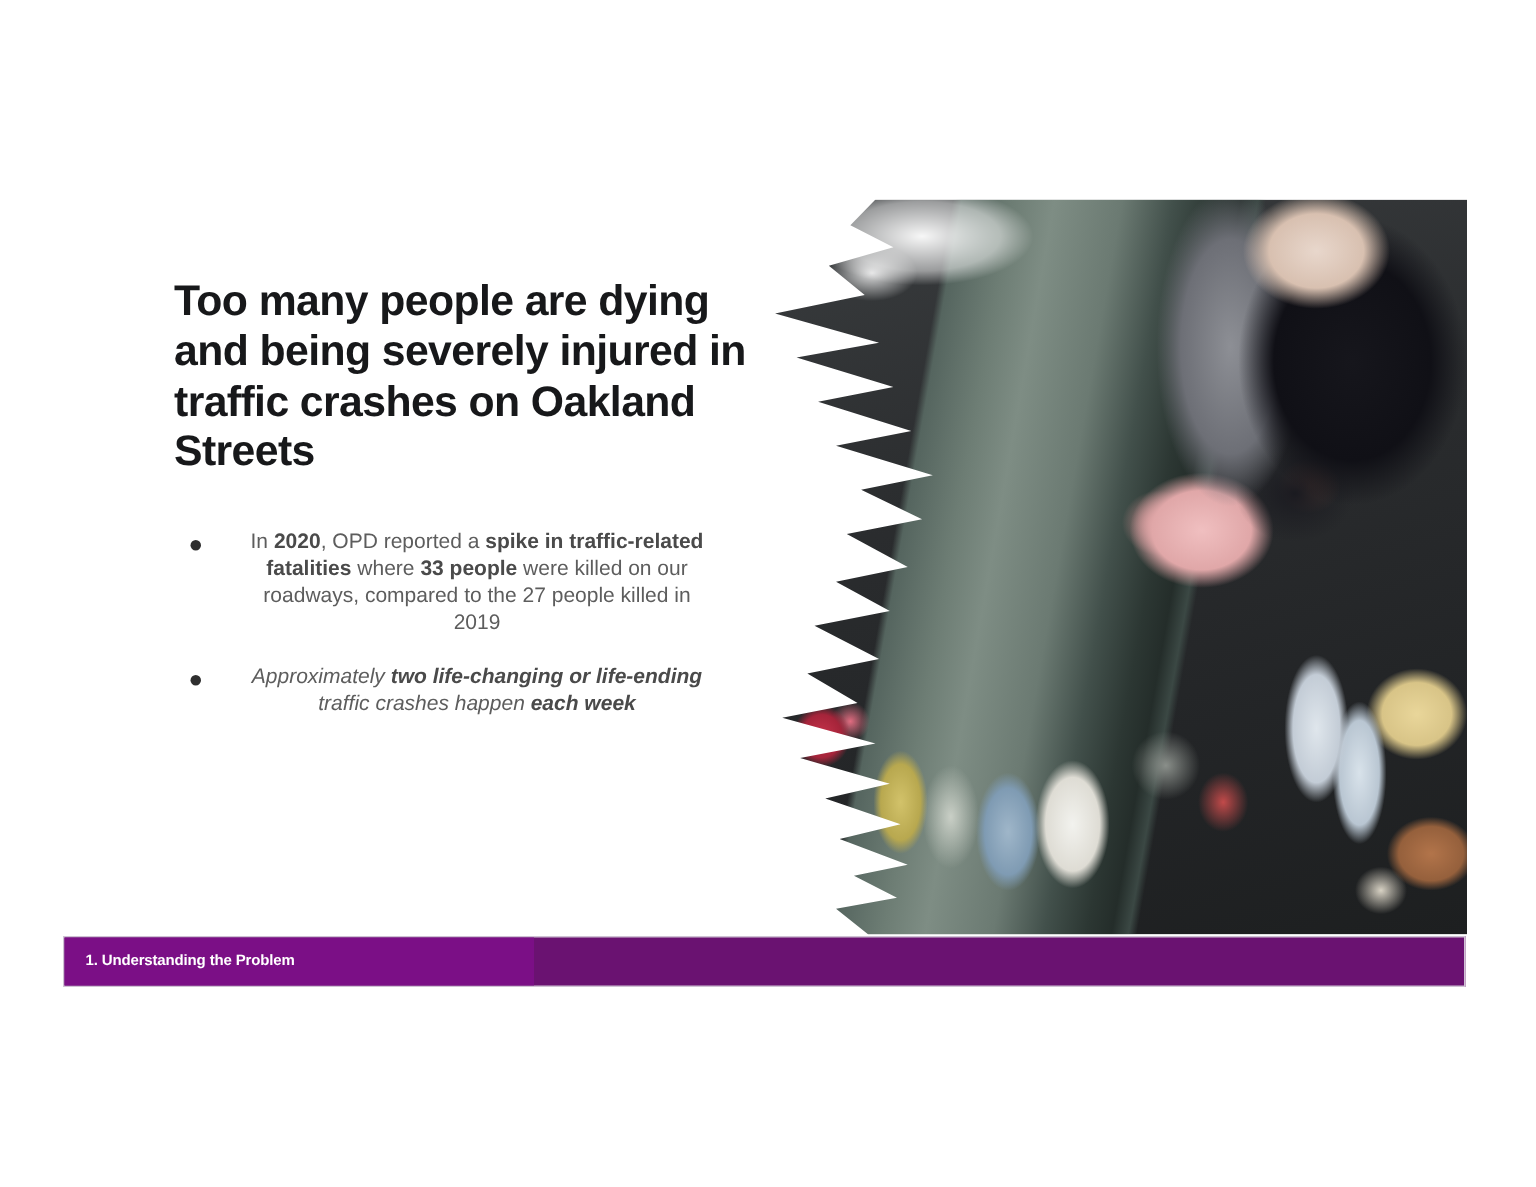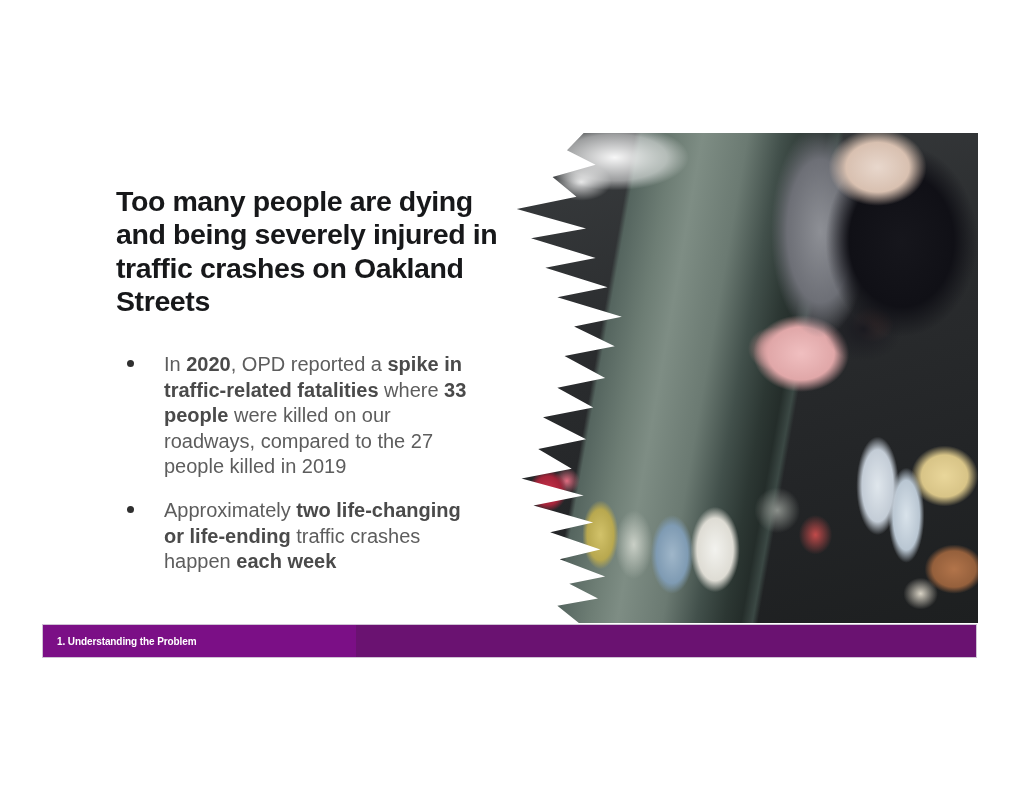--- a/index.html
+++ b/index.html
@@ -43,26 +43,27 @@
     top: 352px;
     width: 352px;
     margin: 0;
     padding: 0;
     list-style: none;
   }
   .bullet {
     position: relative;
     padding-left: 44px;
     margin-bottom: 18px;
-    font-size: 20px;
+    font-size: 14px;
     line-height: 1.28;
     color: #5d5d5d;
     font-weight: normal;
-  }
-  .bullet:last-child { margin-bottom: 0; }
+    text-align: center;
+  }
+  .bullet:last-child { margin-bottom: 0; font-style: italic; }
   .bullet-dot {
     position: absolute;
     left: 7px;
     top: 8px;
     width: 7px;
     height: 7px;
     border-radius: 50%;
     background: #2f2f2f;
   }
   .bullet b, .bullet strong {

